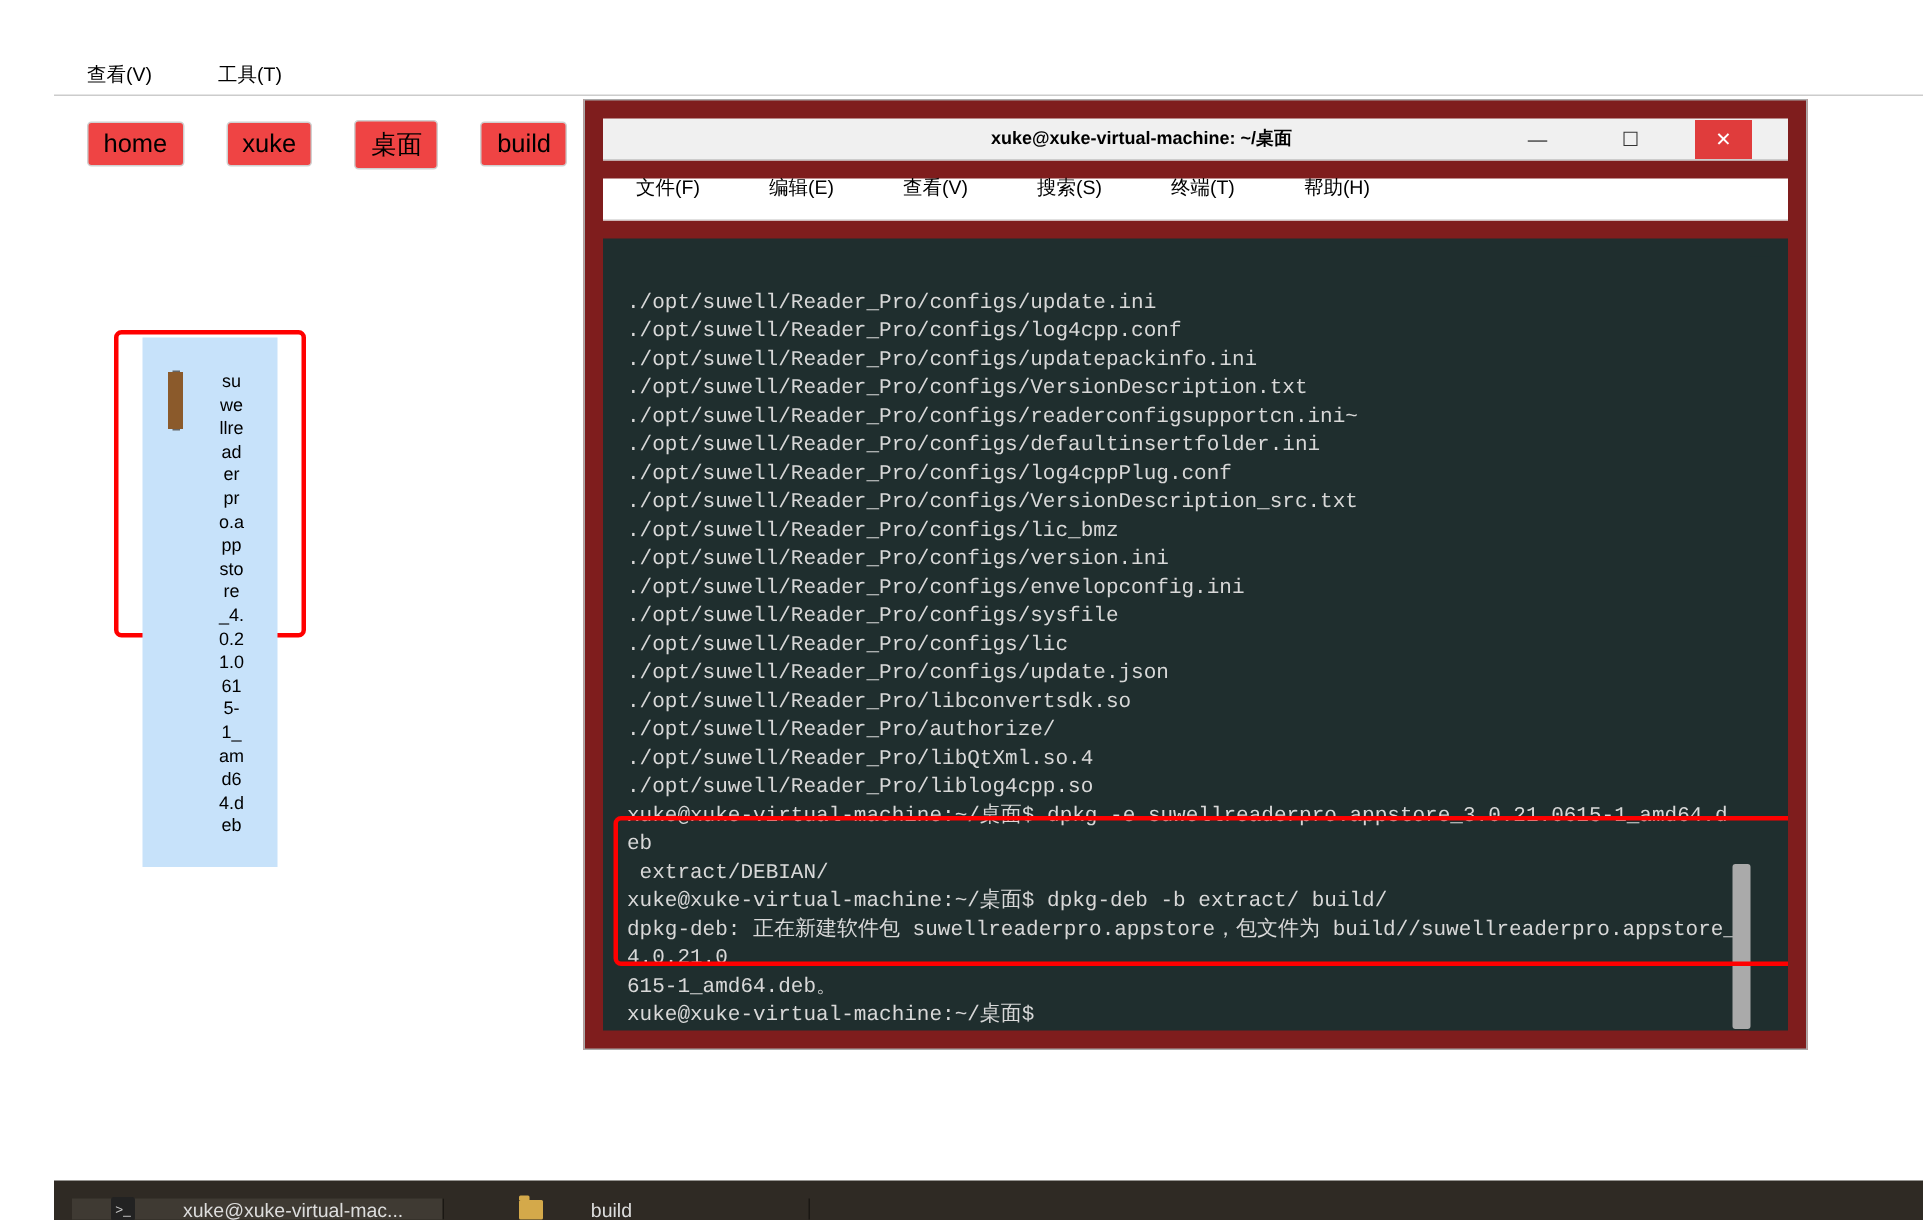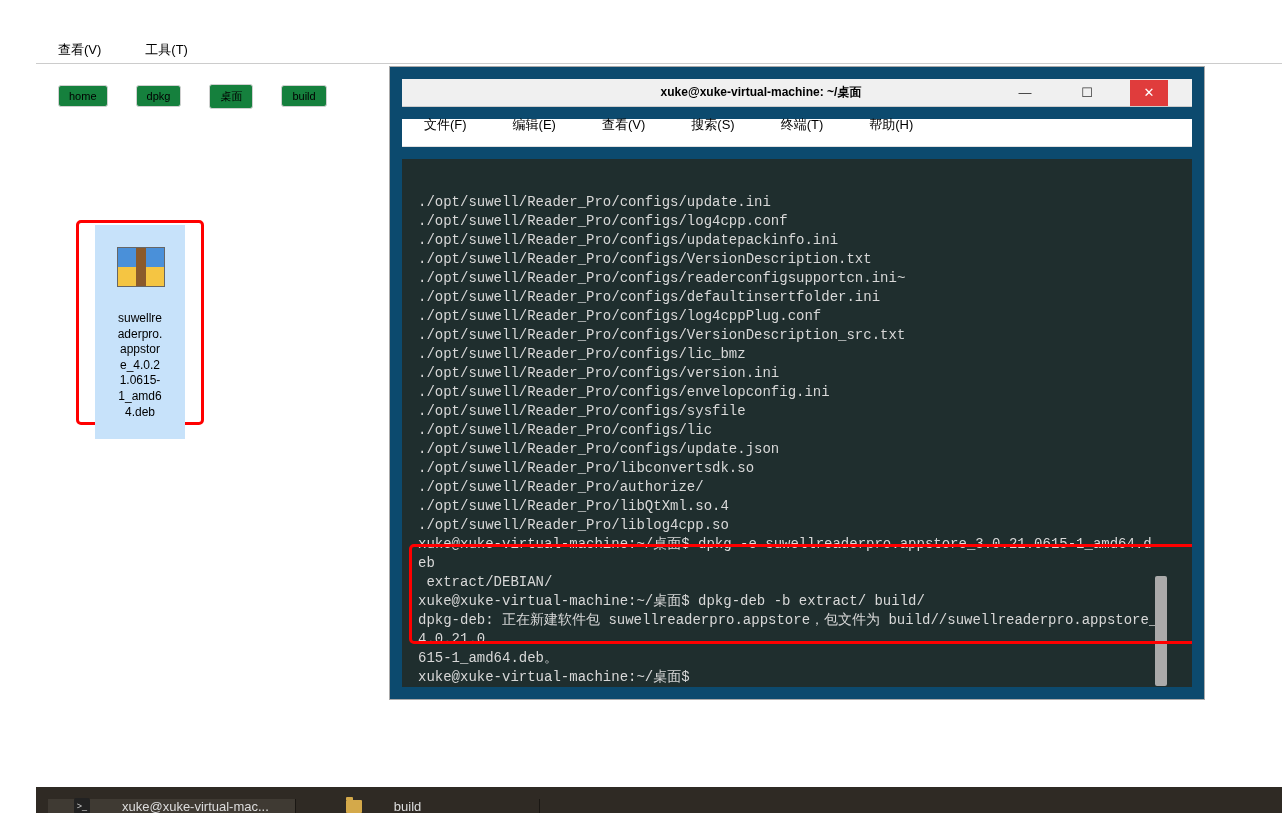--- a/index.html
+++ b/index.html
@@ -27,22 +27,22 @@
   display: flex;
   align-items: center;
   padding: 0 10px;
   gap: 4px;
   background: #fff;
 }
 .breadcrumb-item {
   padding: 4px 10px;
   border: 1px solid #d0d0d0;
   border-radius: 3px;
-  background: #15803d;
-  font-size: 11px;
+  background: #ef4444;
+  font-size: 17px;
   cursor: pointer;
 }
 .content-area {
   position: relative;
   height: 700px;
   background: #fff;
 }
 .file-icon-box {
   position: absolute;
   left: 28px;
@@ -50,22 +50,22 @@
   width: 128px;
   height: 205px;
   border: 3px solid #ff0000;
   border-radius: 5px;
 }
 .file-icon-inner {
   width: 90px;
   margin: 2px auto 0;
   background: #c7e2fa;
   display: flex;
-  flex-direction: column;
-  align-items: flex-end;
+  flex-direction: row;
+  align-items: flex-start;
   padding: 10px 8px 5px;
 }
 .pkg-icon {
   width: 48px;
   height: 40px;
   background: linear-gradient(to bottom, #4a90d9 50%, #f5c542 50%);
   border: 1px solid #666;
   position: relative;
 }
 .pkg-icon::before {
@@ -84,21 +84,21 @@
   word-break: break-all;
   background: #c7e2fa;
   padding: 2px;
 }
 
 .terminal-window {
   position: absolute;
   left: 353px;
   top: 30px;
   width: 816px;
-  background: #0c4a6e;
+  background: #7f1d1d;
   border: 1px solid #aaa;
 }
 .term-titlebar {
   height: 28px;
   background: #f0f0f0;
   display: flex;
   align-items: center;
   border-bottom: 1px solid #ccc;
   position: relative;
 }
@@ -219,21 +219,21 @@
 </head>
 <body>
 
 <div class="top-menu">
   <span>查看(V)</span>
   <span>工具(T)</span>
 </div>
 
 <div class="breadcrumb-bar">
   <span class="breadcrumb-item">home</span>
-  <span class="breadcrumb-item">dpkg</span>
+  <span class="breadcrumb-item">xuke</span>
   <span class="breadcrumb-item">桌面</span>
   <span class="breadcrumb-item">build</span>
 </div>
 
 <div class="content-area">
   <div class="file-icon-box">
     <div class="file-icon-inner">
       <div class="pkg-icon"></div>
       <div class="file-label">suwellreaderpro.appstore_4.0.21.0615-1_amd64.deb</div>
     </div>

